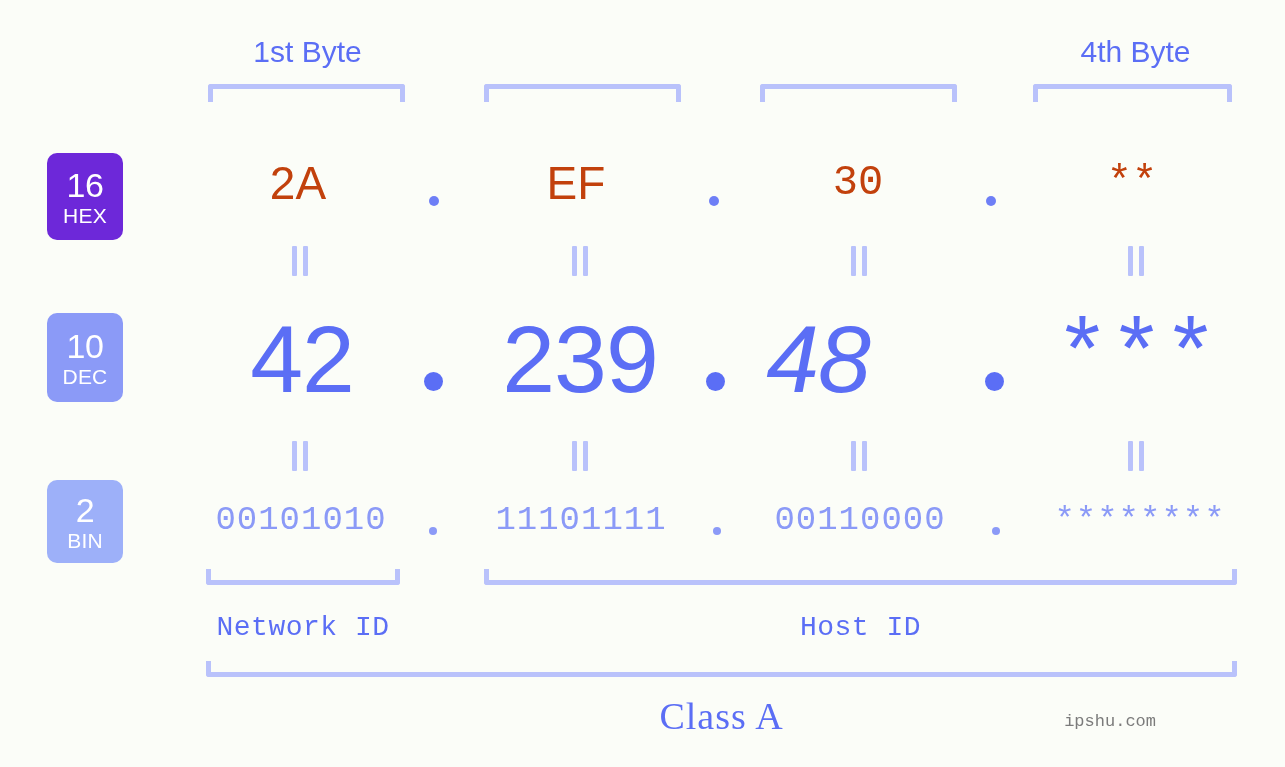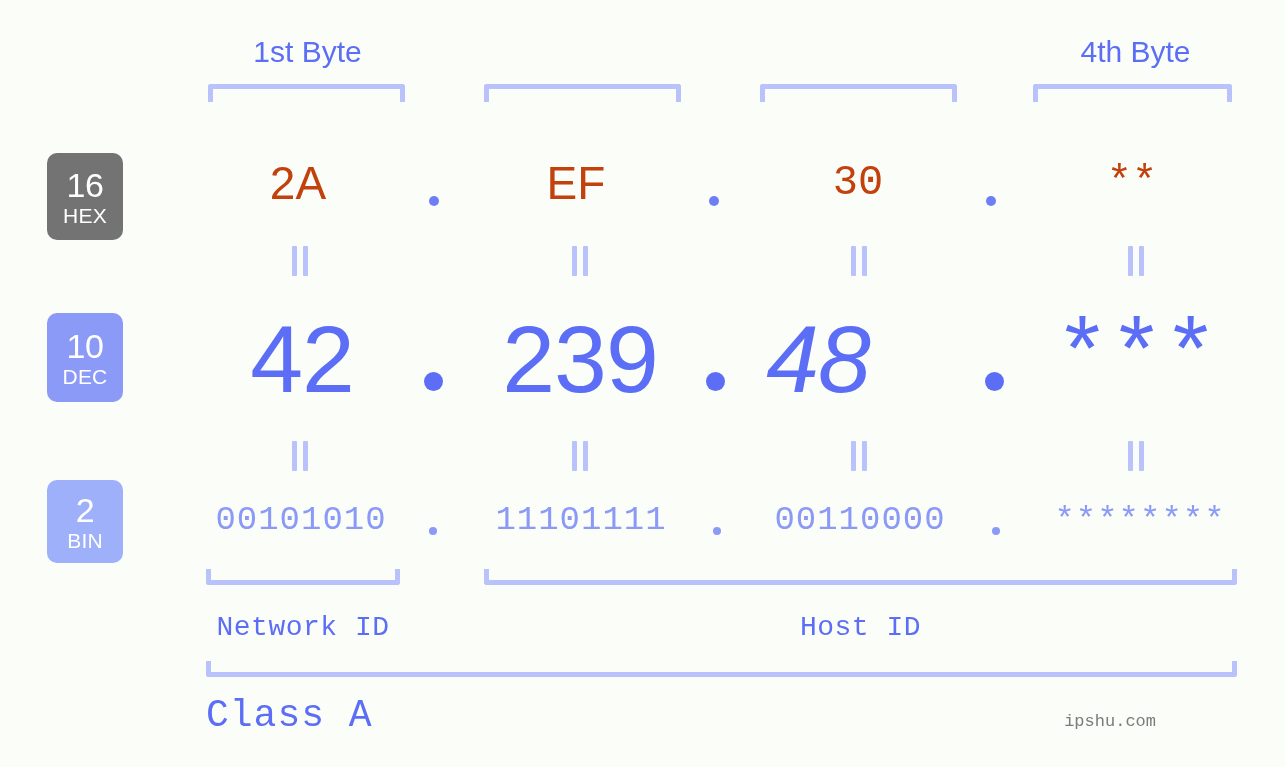--- a/index.html
+++ b/index.html
@@ -157,24 +157,24 @@
     font-size: 28px;
     color: #5b6ef5;
     text-align: center;
     white-space: nowrap;
     line-height: 1;
     letter-spacing: 0.5px;
   }
 
   .class-label {
     position: absolute;
-    font-family: Liberation Mono, monospace;
+    font-family: Liberation Serif, serif;
     font-size: 38px;
     color: #5b6ef5;
-    text-align: left;
+    text-align: center;
     white-space: nowrap;
     line-height: 1;
     letter-spacing: 1px;
   }
 
   .watermark {
     position: absolute;
     right: 13px;
     top: 712px;
     font-family: "Liberation Mono", monospace;
@@ -189,21 +189,21 @@
 <div class="stage">
 
   <div class="byte-label" style="left:210px;width:195px;">1st Byte</div>
   <div class="byte-label" style="left:1038px;width:195px;">4th Byte</div>
 
   <div class="bracket down" style="left:208px;top:84px;width:197px;height:18px;"></div>
   <div class="bracket down" style="left:484px;top:84px;width:197px;height:18px;"></div>
   <div class="bracket down" style="left:760px;top:84px;width:197px;height:18px;"></div>
   <div class="bracket down" style="left:1033px;top:84px;width:199px;height:18px;"></div>
 
-  <div class="badge" style="top:153px;height:87px;background:#737373;">
+  <div class="badge" style="top:153px;height:87px;background:#6d28d9;">
     <span class="num">16</span>
     <span class="name">HEX</span>
   </div>
   <div class="badge" style="top:313px;height:89px;background:#8b9af7;">
     <span class="num">10</span>
     <span class="name">DEC</span>
   </div>
   <div class="badge" style="top:480px;height:83px;background:#9db0f9;">
     <span class="num">2</span>
     <span class="name">BIN</span>

